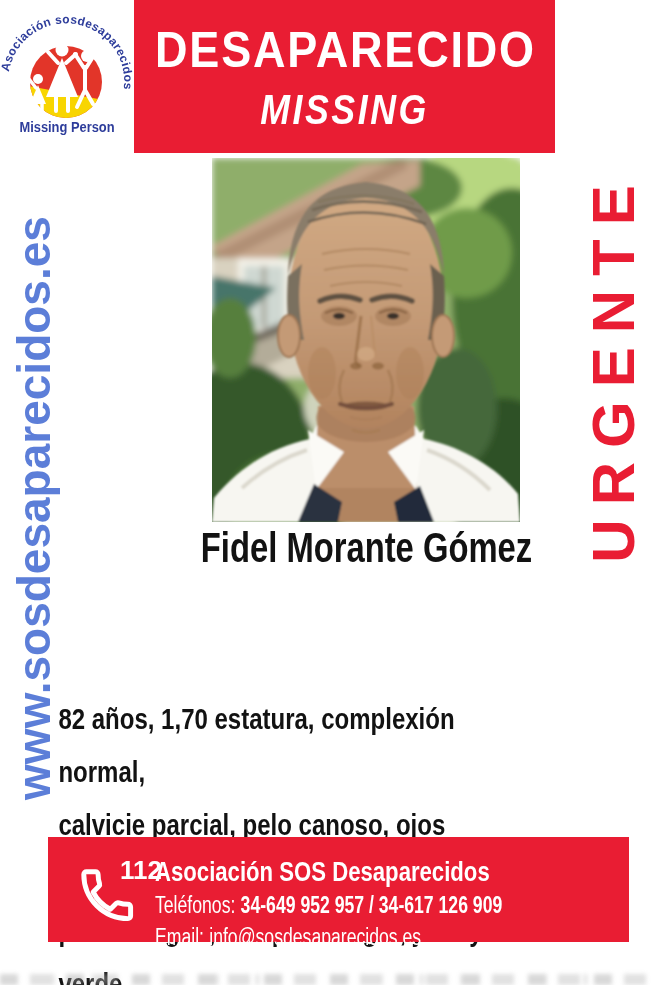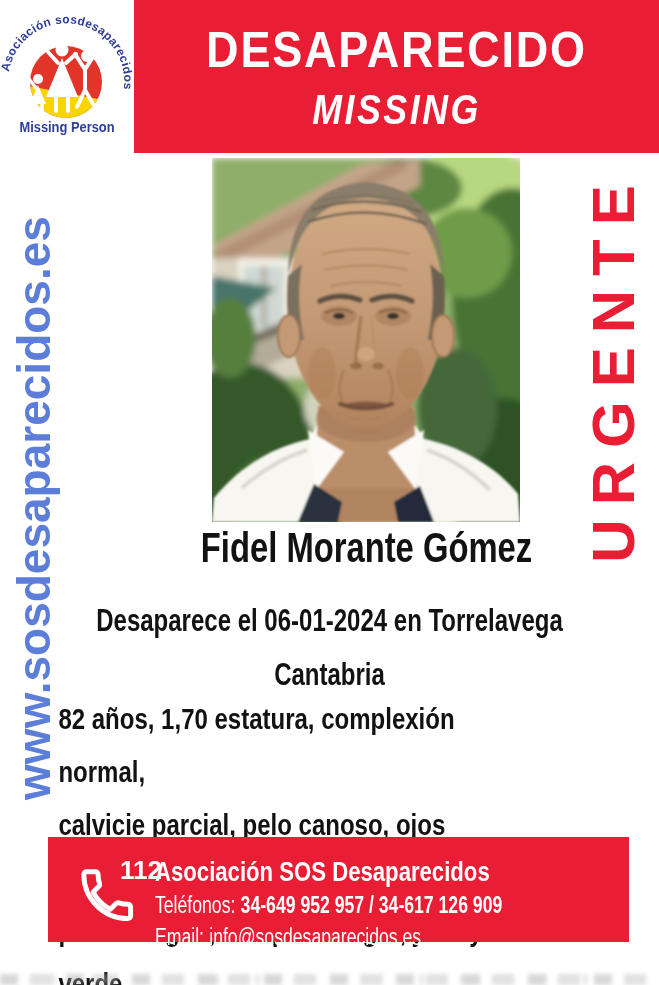--- a/index.html
+++ b/index.html
@@ -17,21 +17,21 @@
     overflow:hidden;
   }
   
   .logo-box{position:absolute;left:0;top:0;width:134px;height:153px;background:#ffffff;}
   .logo-caption{
     position:absolute;left:0;top:119px;width:134px;text-align:center;
     font-size:14px;font-weight:700;color:var(--logo_blue);
     transform:scaleX(.92);
   }
   .banner{
-    position:absolute;left:134px;top:0;width:525px;height:153px;
+    position:absolute;left:134px;top:0;width:421px;height:153px;
     background:var(--red);color:#fff;text-align:center;
   }
   .banner-title{
     margin-top:21px;font-size:50px;font-weight:800;letter-spacing:2px;
     transform:scaleX(.9);transform-origin:50% 50%;
   }
   .banner-sub{
     margin-top:7px;font-size:42px;font-weight:800;font-style:italic;letter-spacing:3px;
     transform:scaleX(.85);transform-origin:50% 50%;
   }
@@ -235,24 +235,20 @@
         <ellipse cx="154" cy="248" rx="22" ry="4.5" fill="#5e3c2c" opacity=".6"></ellipse>
         <path d="M128 246 Q154 254 180 246" stroke="#74503c" stroke-width="4" stroke-linecap="round" fill="none"></path>
         <path d="M138 259 Q154 264 170 259" stroke="#a97e58" stroke-width="2" opacity=".7" fill="none"></path>
         <path d="M140 272 Q154 277 168 272" stroke="#a3794f" stroke-width="2" opacity=".6" fill="none"></path>
       </g>
     </svg>
   </div>
 
   <div class="name">Fidel Morante Gómez</div>
 
-  <div class="event">
-    <div class="line">Desaparece el 06-01-2024 en Torrelavega</div>
-    <div class="line">Cantabria</div>
-  </div>
 
   <div class="desc">
     <div class="line">82 años, 1,70 estatura, complexión normal,</div>
     <div class="line">calvicie parcial, pelo canoso, ojos azules,</div>
     <div class="line">pantalón gris, chaqueta negra, jersey verde</div>
   </div>
 
   <div class="footer">
     <svg class="phone-badge" viewBox="0 0 104 95">
       <g transform="translate(8,22) scale(2.6)">

